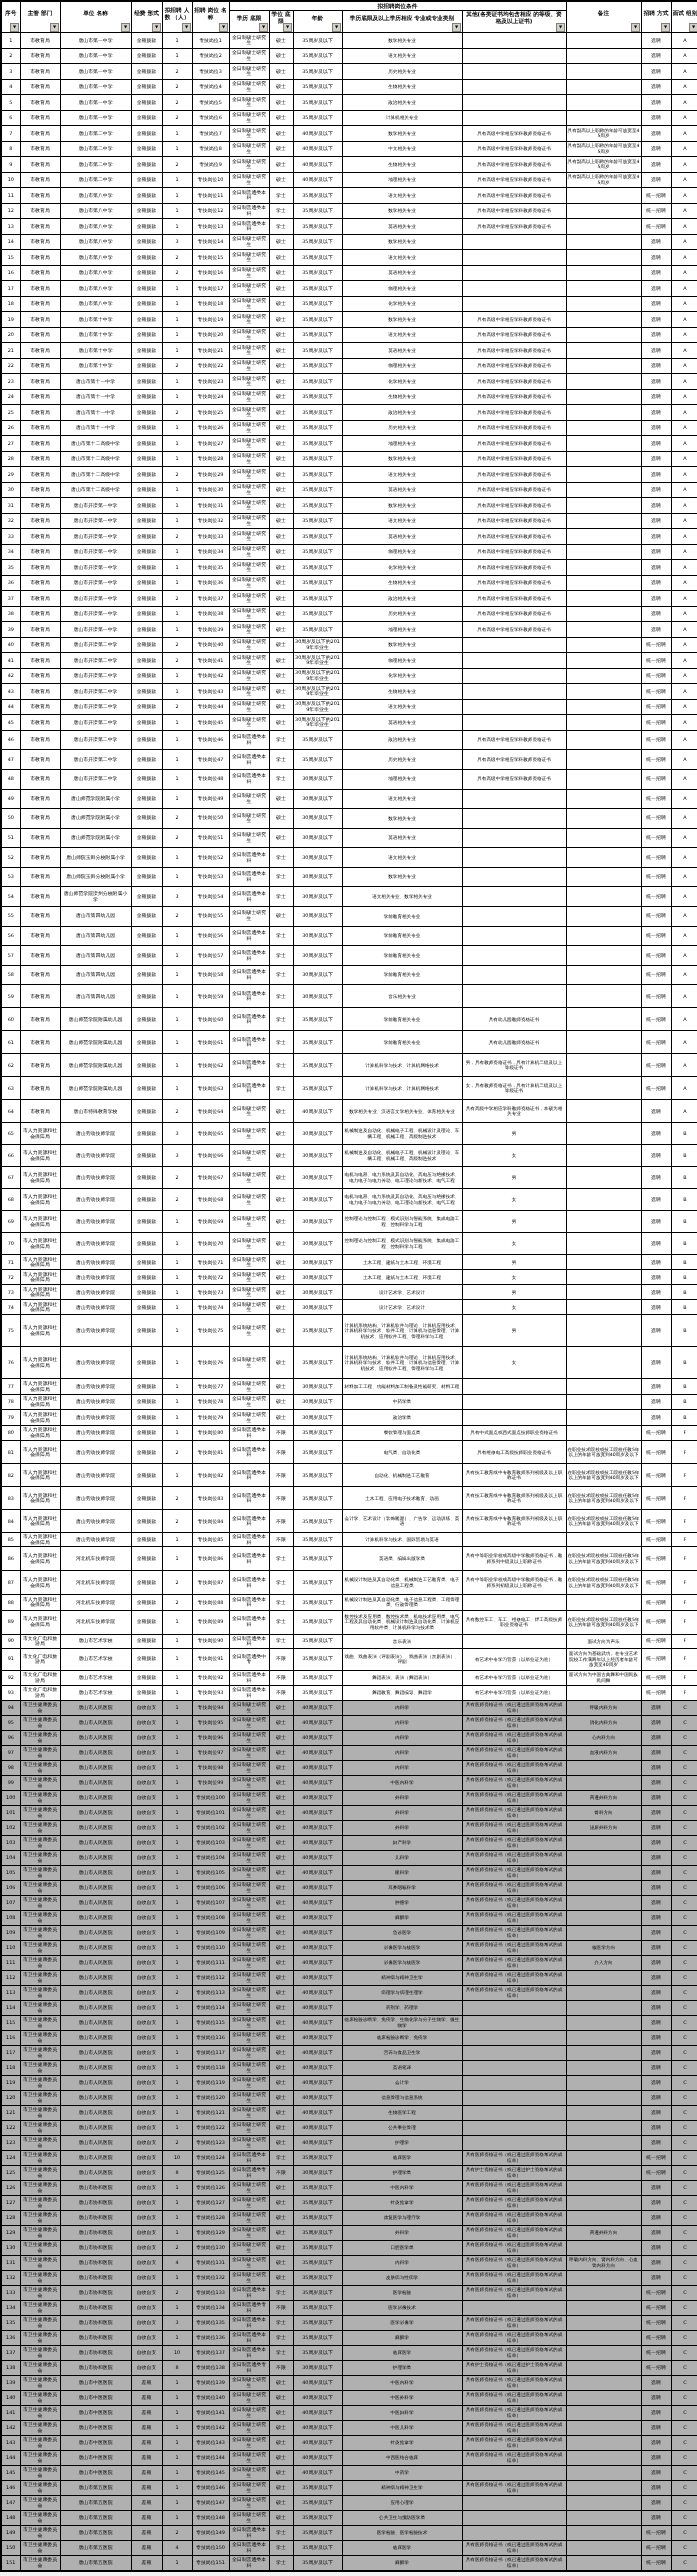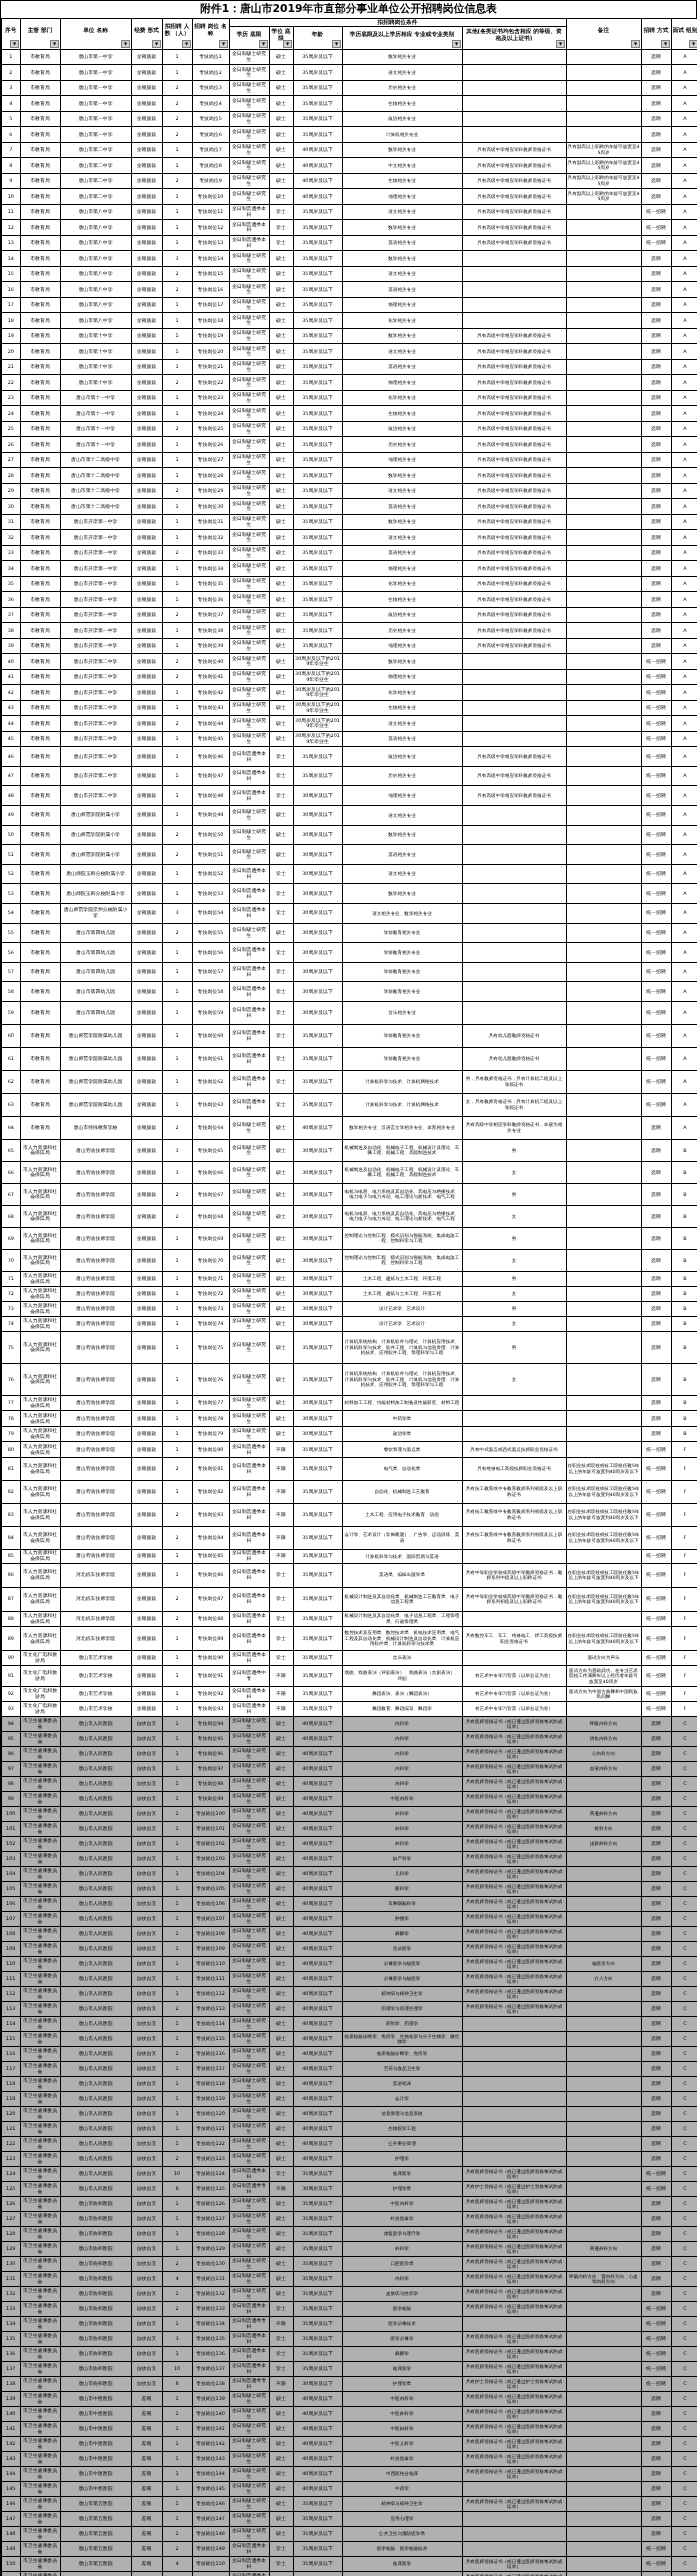--- a/index.html
+++ b/index.html
@@ -13,21 +13,20 @@
   thead th.leaf{padding-bottom:7.2px;}
   .filter-btn{position:absolute;right:0.5px;bottom:0.5px;width:6.7px;height:6.7px;background:#d4d0c8;border:0.5px solid #808080;font-size:4.1px;line-height:5.7px;text-align:center;color:#000;cursor:pointer;}
   tbody tr.gray td{background:#b0b0b0;}
   tbody td{background:#fff;}
   .remark-cell,.major-cell,.other-cell{font-size:4.6px;}
 </style>
 </head>
 <body>
 
 <div id="sheet">
-  <div id="title">附件1：唐山市2019年市直部分事业单位公开招聘岗位信息表</div>
   <table>
     <colgroup>
       <col style="width:18.5px">
         <col style="width:40px">
         <col style="width:71px">
         <col style="width:31px">
       <col style="width:30px">
         <col style="width:37px">
         <col style="width:40px">
         <col style="width:24px">

